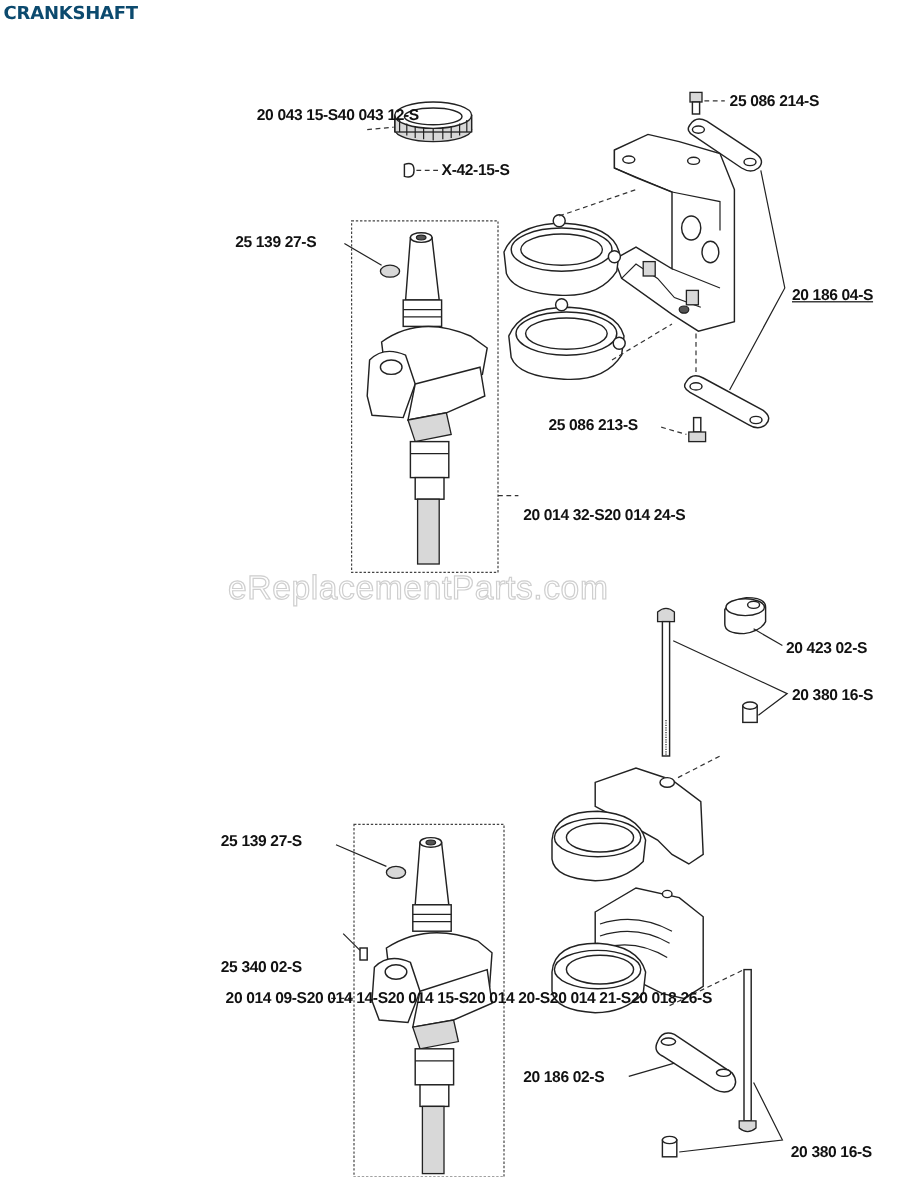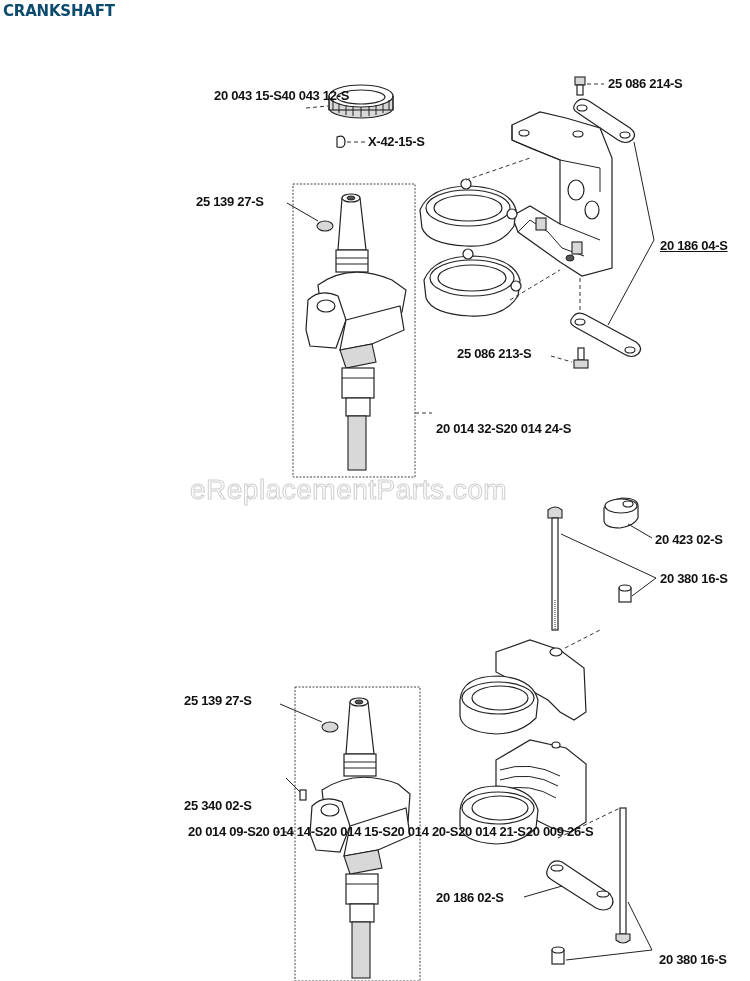--- a/index.html
+++ b/index.html
@@ -220,16 +220,16 @@
 <span class="lbl" style="left:655px; top:532px;">20 423 02-S</span>
 <span class="lbl" style="left:660px; top:571px;">20 380 16-S</span>
 <span class="lbl" style="left:184px; top:693px;">25 139 27-S</span>
 <span class="lbl" style="left:184px; top:767px;margin-top:31px;">25 340 02-S</span>
 <div class="stack" style="left:188px; top:824px; row-gap:6px;">
   <span class="lbl">20 014 09-S</span>
   <span class="lbl">20 014 14-S</span>
   <span class="lbl">20 014 15-S</span>
   <span class="lbl">20 014 20-S</span>
   <span class="lbl">20 014 21-S</span>
-  <span class="lbl">20 009 26-S</span>
+  <span class="lbl">20 018 26-S</span>
 </div>
 <span class="lbl" style="left:436px; top:890px;">20 186 02-S</span>
 <span class="lbl" style="left:659px; top:952px;">20 380 16-S</span>
 
 </body></html>

